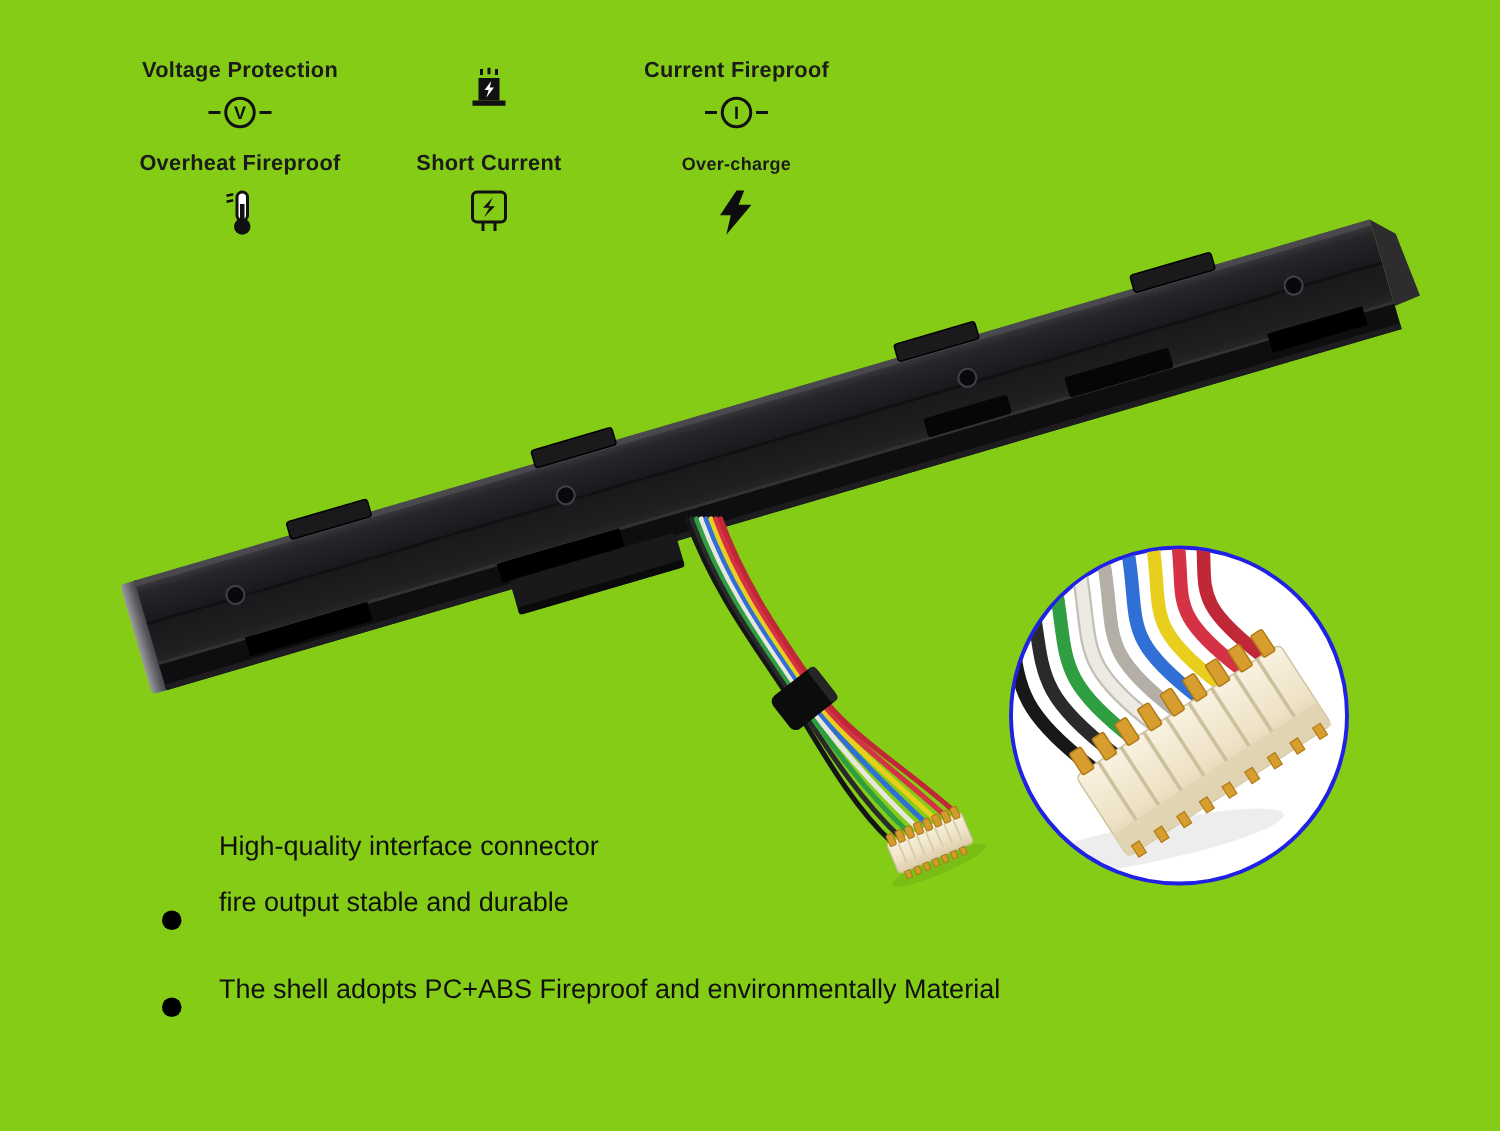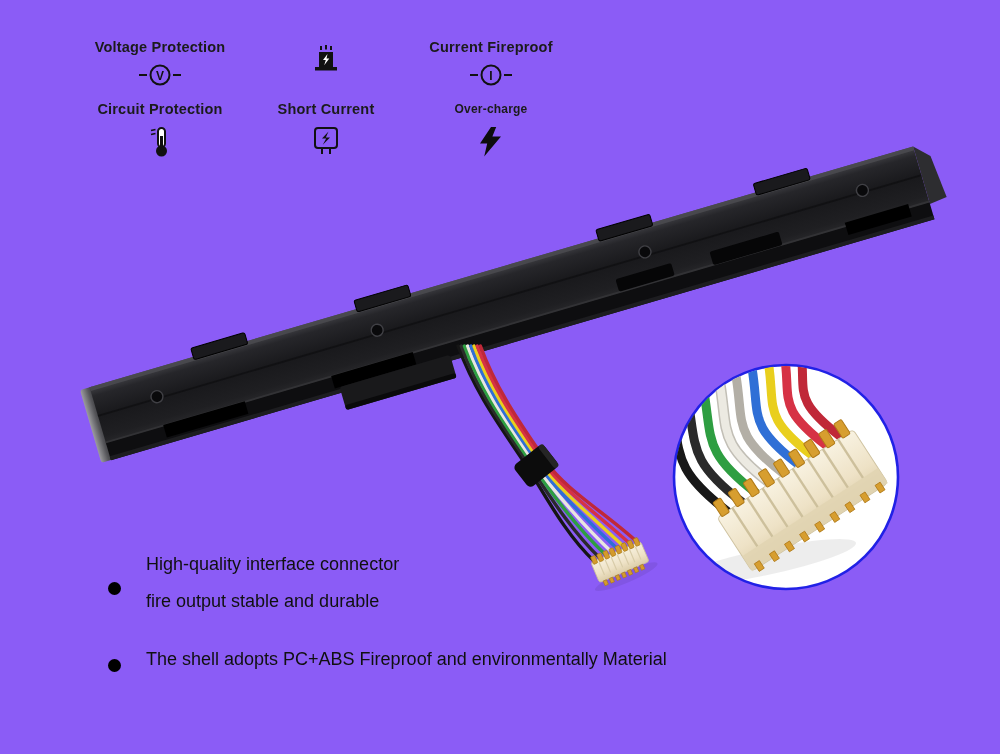--- a/index.html
+++ b/index.html
@@ -1,24 +1,24 @@
 <!DOCTYPE html>
 <html><head>
 <meta charset="utf-8">
 <style>
   html,body{margin:0;padding:0;background:#ffffff;}
-  .stage{position:relative;width:1000px;height:754px;background:#8b5cf6;overflow:hidden;
+  .stage{position:relative;width:1000px;height:754px;background:#84cc16;overflow:hidden;
          font-family:"Liberation Sans",sans-serif;}
   .feat{position:absolute;width:200px;text-align:center;}
   .feat-label{font-size:14.5px;font-weight:bold;color:#1b1b1b;letter-spacing:.2px;line-height:17px;}
   .feat-icon{display:flex;justify-content:center;}
   .r1 .feat-icon{margin-top:6px;}
   .r2 .feat-icon{margin-top:8px;}
   .photo{position:absolute;left:0;top:0;}
-  .bullet{position:absolute;left:108px;display:flex;align-items:center;}
+  .bullet{position:absolute;left:108px;display:flex;align-items:flex-end;}
   .dot{width:13px;height:13px;border-radius:50%;background:#000;margin-top:11px;margin-right:25px;flex:0 0 auto;}
   .bullet-text{font-size:18px;color:#101010;line-height:37px;white-space:nowrap;}
 </style>
 </head>
 <body>
 
 <div class="stage">
 
   <div class="feat r1" style="left:60px;top:39px">
     <div class="feat-label">Voltage Protection</div>
@@ -53,21 +53,21 @@
       <svg width="46" height="26" viewBox="0 0 46 26">
         <line x1="2" y1="13" x2="10" y2="13" stroke="#111" stroke-width="2"></line>
         <circle cx="23" cy="13" r="9.5" fill="none" stroke="#111" stroke-width="2"></circle>
         <text x="23" y="17.5" font-size="12" font-weight="bold" text-anchor="middle" fill="#111" font-family="Liberation Sans, sans-serif">I</text>
         <line x1="36" y1="13" x2="44" y2="13" stroke="#111" stroke-width="2"></line>
       </svg>
     </div>
   </div>
 
   <div class="feat r2" style="left:60px;top:101px">
-    <div class="feat-label">Circuit Protection</div>
+    <div class="feat-label">Overheat Fireproof</div>
     <div class="feat-icon">
       <svg width="28" height="32" viewBox="0 0 28 32">
         <g stroke="#111" stroke-width="1.6">
           <line x1="5" y1="4.5" x2="9.5" y2="3.5"></line>
           <line x1="5" y1="8.5" x2="9.5" y2="7.5"></line>
         </g>
         <rect x="12" y="2" width="7" height="19" rx="3.5" fill="#fff" stroke="#111" stroke-width="2"></rect>
         <rect x="14" y="10" width="3" height="12" fill="#111"></rect>
         <circle cx="15.5" cy="25" r="5.5" fill="#111"></circle>
       </svg>

